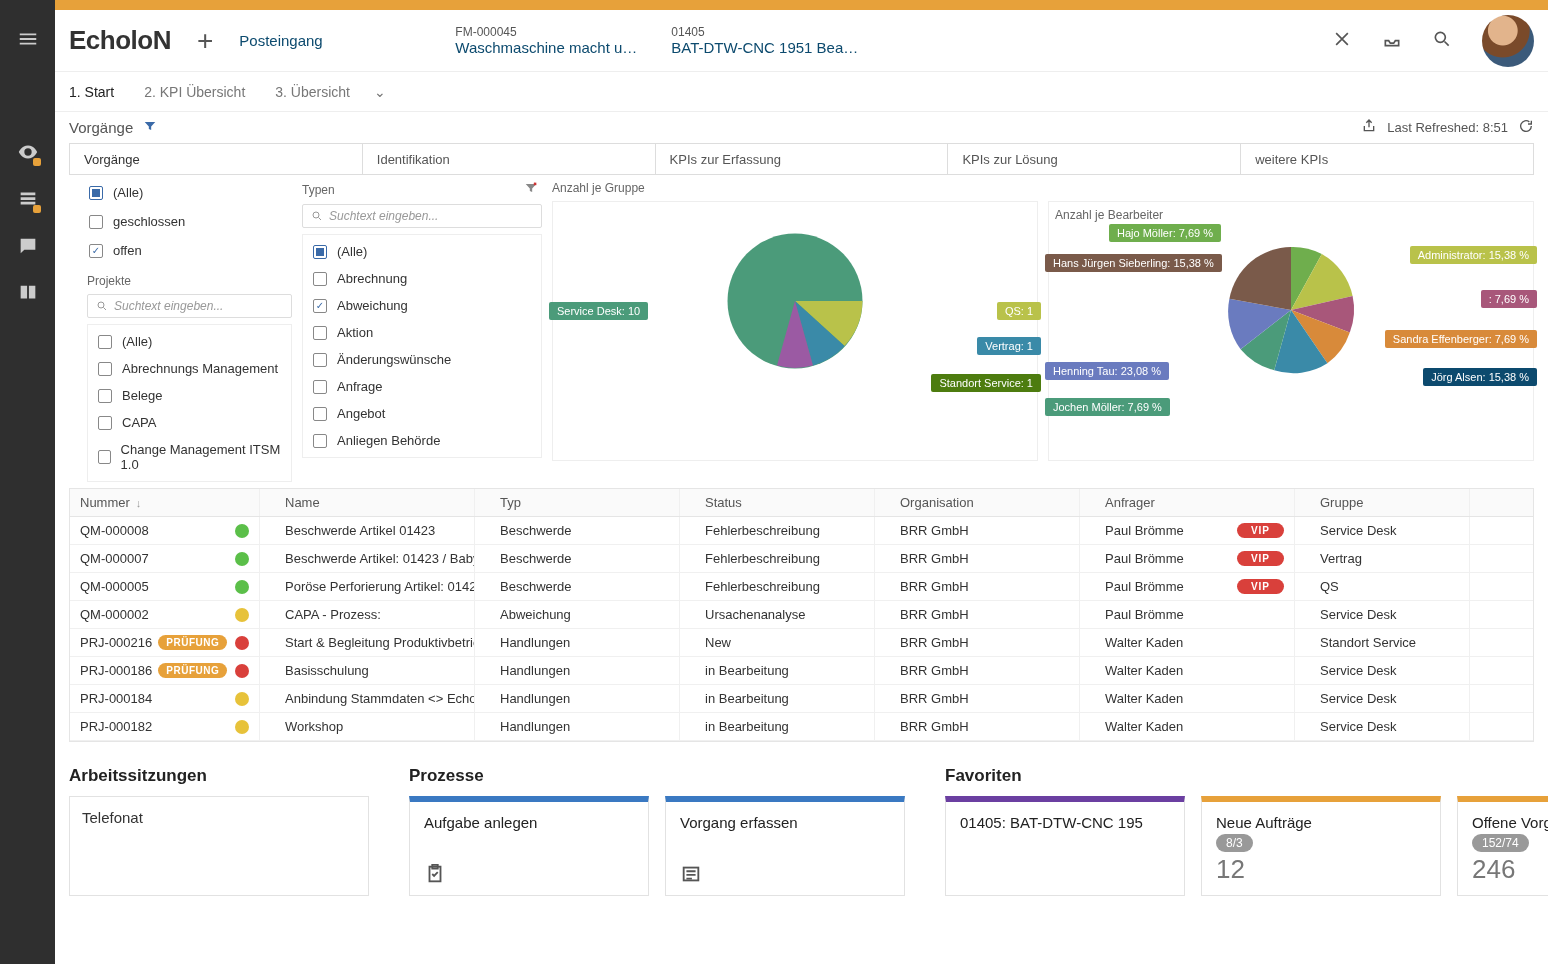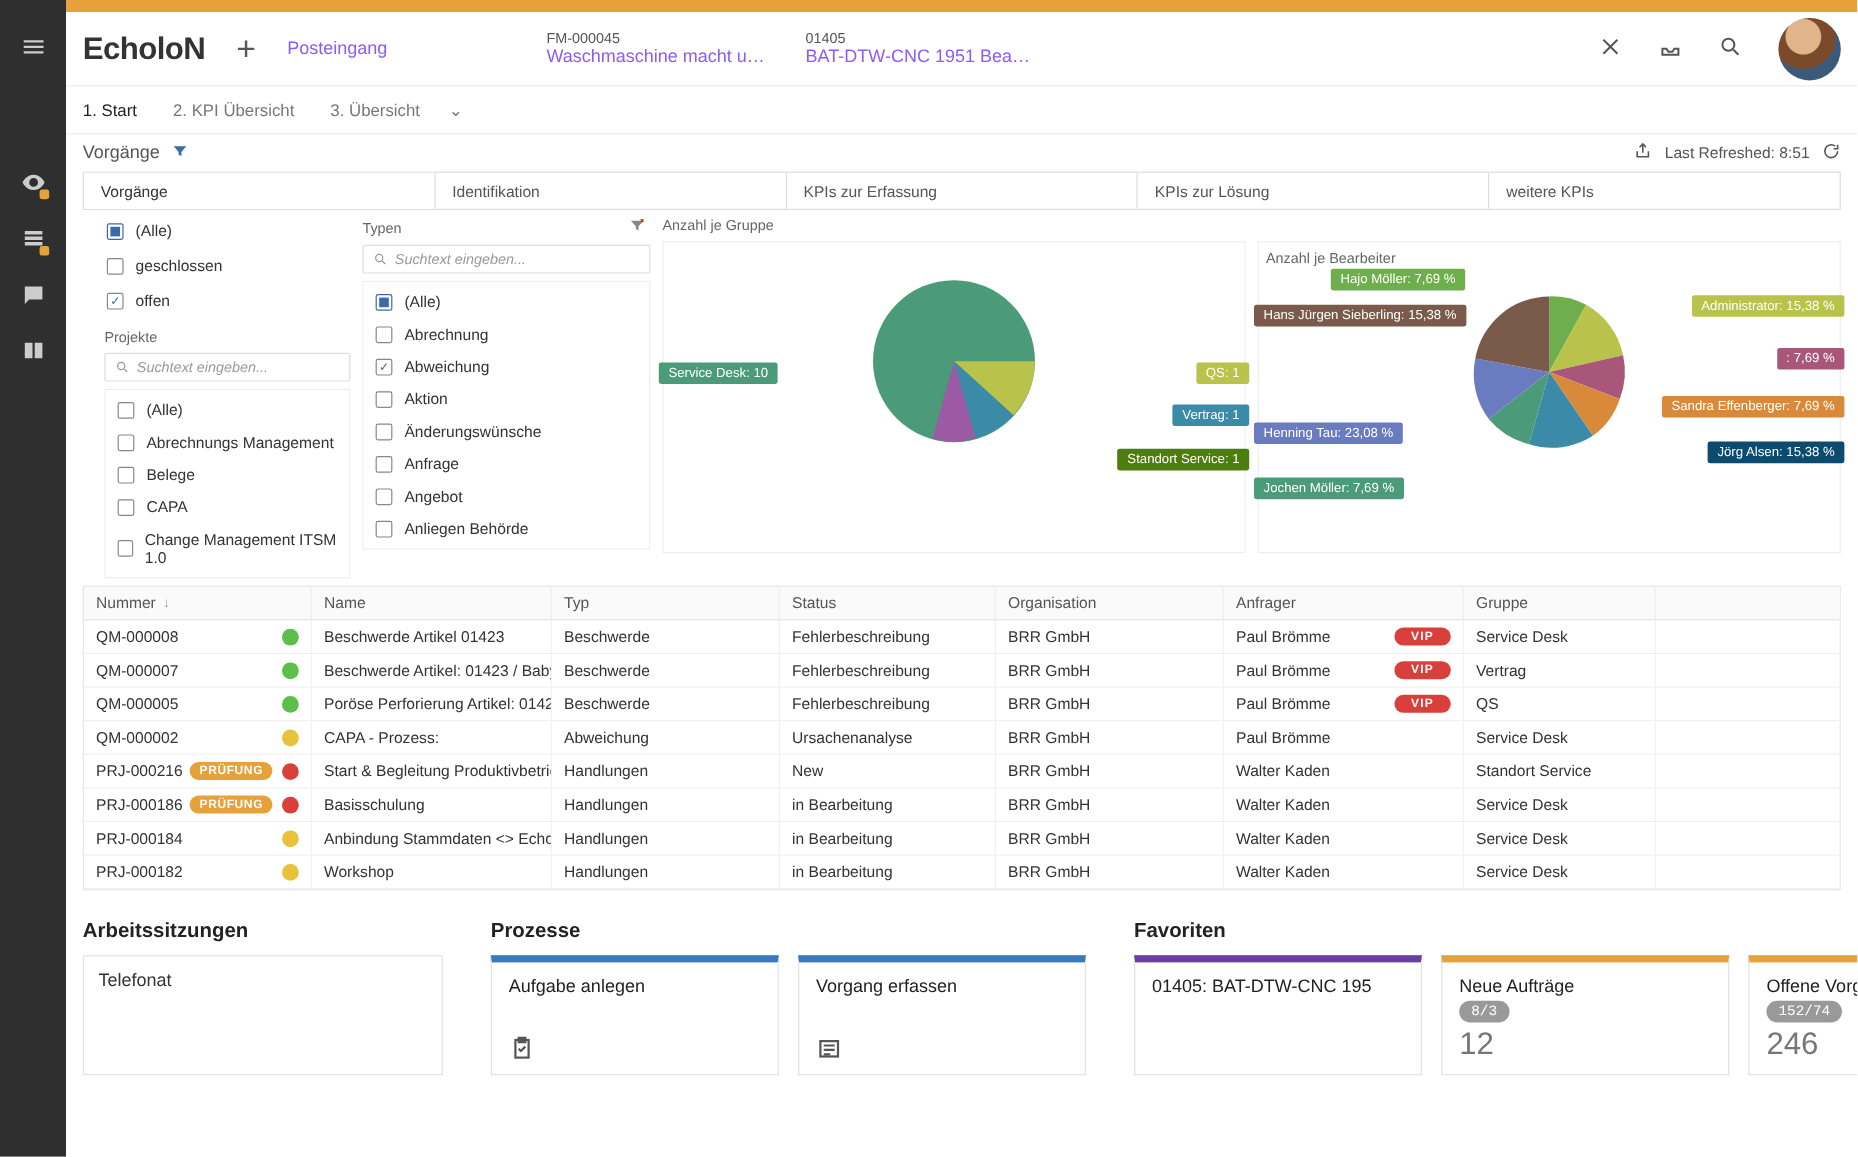--- a/index.html
+++ b/index.html
@@ -40,21 +40,21 @@
 
 .topbar {
   display: flex; align-items: center;
   height: 62px; padding: 0 14px; gap: 26px;
   border-bottom: 1px solid #eee;
 }
 .brand { font-size: 26px; font-weight: 600; letter-spacing: -0.5px; }
 .top-plus { font-size: 28px; font-weight: 300; cursor: pointer; color: #555; }
 .top-slot { min-width: 190px; display: flex; flex-direction: column; justify-content: center; }
 .top-slot .small { font-size: 12px; color: #555; }
-.top-slot .big { font-size: 15px; color: #8b5cf6; white-space: nowrap; overflow: hidden; text-overflow: ellipsis; max-width: 190px; }
+.top-slot .big { font-size: 15px; color: #0c4a6e; white-space: nowrap; overflow: hidden; text-overflow: ellipsis; max-width: 190px; }
 .top-spacer { flex: 1; }
 .top-icons { display: flex; align-items: center; gap: 30px; }
 .top-icons svg { width: 20px; height: 20px; fill: #555; }
 .avatar {
   width: 52px; height: 52px; border-radius: 50%;
   background: radial-gradient(circle at 40% 30%, #e2b48c 0 30%, #7a4a2a 32% 55%, #3b5a7a 57% 100%);
 }
 
 .tabs-row {
   height: 40px; display: flex; align-items: center; gap: 30px;
@@ -123,21 +123,21 @@
 .pies-wrap { display: flex; gap: 10px; }
 .pie-card { flex:1; border:1px solid #eee; padding:6px; position:relative; height:260px; }
 .pie-title-inner { font-size:12px; color:#666; margin-bottom:4px; }
 .pie-svg { display:block; margin: 18px auto 0 auto; }
 .pill {
   position:absolute; font-size:11px; color:#fff;
   padding:3px 8px; border-radius:2px; white-space:nowrap;
 }
 
 .grid { border:1px solid #e5e5e5; font-size:13px; }
-.grid-header, .grid-row { display:grid; grid-template-columns: 190px 200px 190px 180px 190px 200px 160px; }
+.grid-header, .grid-row { display:grid; grid-template-columns: 190px 200px 190px 180px 190px 200px 160px; gap: 15px; }
 .grid-header { background:#fafafa; color:#555; border-bottom:1px solid #e5e5e5; }
 .grid-header > div, .grid-row > div { padding:6px 10px; display:flex; align-items:center; gap:6px; border-right:1px solid #f0f0f0; white-space:nowrap; overflow:hidden; text-overflow:ellipsis;}
 .grid-row { border-bottom:1px solid #f0f0f0; }
 .grid-header .sort::after { content:" ↓"; color:#999; font-size:11px;}
 .status-dot { width:14px; height:14px; border-radius:50%; flex-shrink:0; }
 .badge {
   background:#e7a13a; color:#fff; font-size:10px; font-weight:600;
   padding:2px 8px; border-radius:10px; letter-spacing:0.5px;
 }
 .vip { background:#d9403b; color:#fff; font-size:10px; font-weight:700; padding:2px 14px; border-radius:10px; letter-spacing:1px; }
@@ -149,21 +149,21 @@
 .card {
   border:1px solid #e2e2e2; background:#fff;
   border-top:6px solid #888; padding:12px 14px 10px 14px;
   width:240px; height:100px; display:flex; flex-direction:column; justify-content:space-between;
 }
 .card.blue   { border-top-color:#3a79c2; }
 .card.purple { border-top-color:#6b3fa1; }
 .card.orange { border-top-color:#e7a13a; }
 .card-title { font-size:15px; color:#222; white-space:nowrap; overflow:hidden; text-overflow:ellipsis;}
 .card-num   { font-size:26px; color:#777; }
-.card .chip { background:#999; color:#fff; font-size:12px; padding:2px 10px; border-radius:10px; width:fit-content;font-family:Liberation Mono, monospace; }
+.card .chip { background:#999; color:#fff; font-size:12px; padding:2px 10px; border-radius:10px; width:fit-content; }
 .card svg { width:22px; height:22px; fill:#555; }
 .cards-row { display:flex; gap:16px; }
 .session-card { display:flex; border:1px solid #e2e2e2; width:300px; height:100px;flex-direction:column; }
 .session-card .photo { width:120px; background: linear-gradient(160deg,#d7a200 0 30%,#f0c060 0 60%,#e29a00 0); position:relative;}
 .session-card .photo::after{ content:""; position:absolute; inset:18% 22% 10% 18%; background:radial-gradient(circle at 40% 30%,#e8c19a 0 30%,#6b3a1a 32% 60%,transparent 61%); }
 .session-card .lbl { flex:1; display:flex; align-items:flex-start; padding:12px; font-size:15px;}
 </style>
 </head>
 <body>
 
@@ -387,21 +387,21 @@
                 <path d="M50 50 L14 78 A45 45 0 0 1 6 42 Z" fill="#6a7bbf"></path>
                 <path d="M50 50 L6 42 A45 45 0 0 1 50 5 Z" fill="#7a5a4a"></path>
               </svg>
               <span class="pill" style="background:#6fae4d; left:60px; top:22px">Hajo Möller: 7,69 %</span>
               <span class="pill" style="background:#b9c24a; right:-4px; top:44px">Administrator: 15,38 %</span>
               <span class="pill" style="background:#7a5a4a; left:-4px; top:52px">Hans Jürgen Sieberling: 15,38 %</span>
               <span class="pill" style="background:#a8577a; right:-4px; top:88px">: 7,69 %</span>
               <span class="pill" style="background:#d88a3a; right:-4px; top:128px">Sandra Effenberger: 7,69 %</span>
               <span class="pill" style="background:#0c4a6e; right:-4px; top:166px">Jörg Alsen: 15,38 %</span>
               <span class="pill" style="background:#4b9b7a; left:-4px; top:196px">Jochen Möller: 7,69 %</span>
-              <span class="pill" style="background:#6a7bbf; left:-4px; top:150px">Henning Tau: 23,08 %</span>
+              <span class="pill" style="background:#6a7bbf; left:-4px; top:160px">Henning Tau: 23,08 %</span>
             </div>
           </div>
         </div>
       </div>
 
       <div class="grid">
         <div class="grid-header">
           <div class="sort">Nummer</div>
           <div>Name</div>
           <div>Typ</div>

